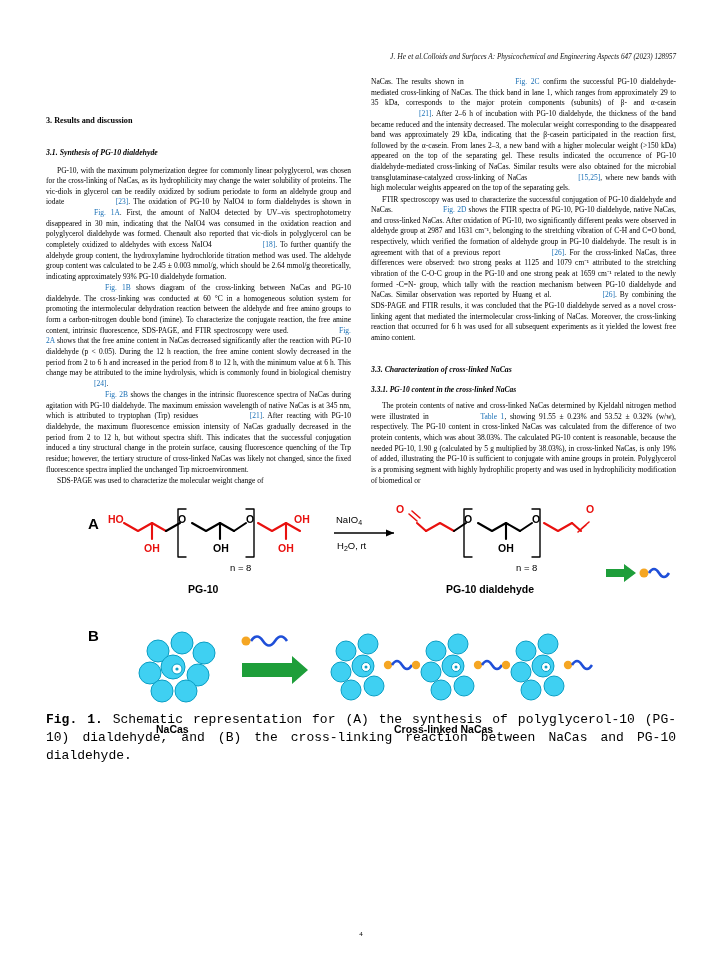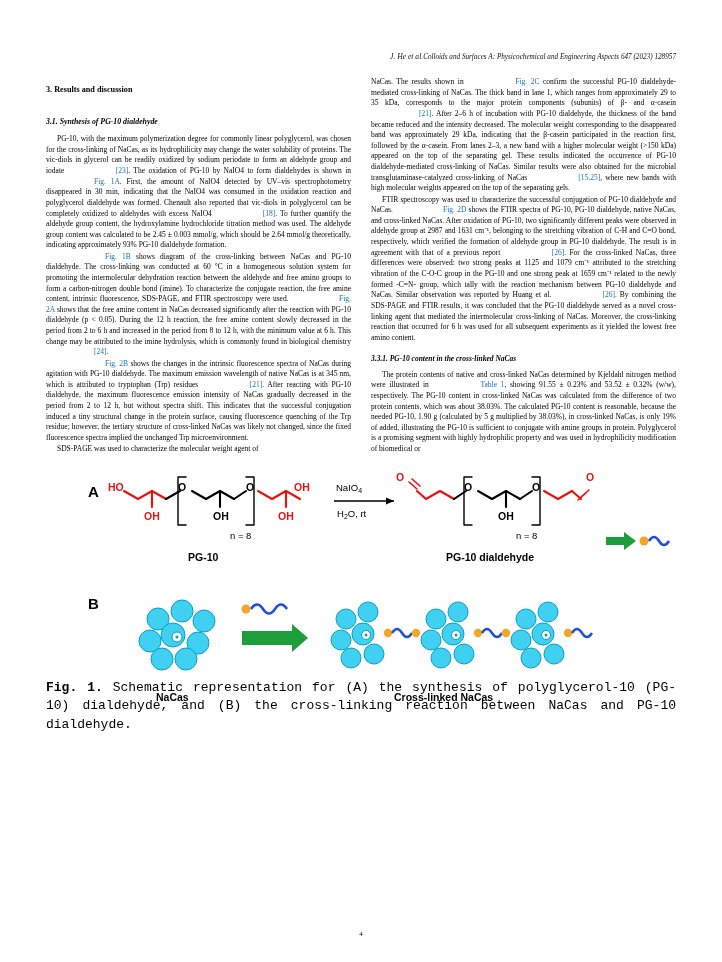--- a/index.html
+++ b/index.html
@@ -111,26 +111,27 @@
   </div>
 
   <div class="columns">
 
     <div class="col">
       <h2 class="sec">3. Results and discussion</h2>
       <h3 class="subsec">3.1.  Synthesis of PG-10 dialdehyde</h3>
       <p class="para">PG-10, with the maximum polymerization degree for commonly linear polyglycerol, was chosen for the cross-linking of NaCas, as its hydrophilicity may change the water solubility of proteins. The vic-diols in glycerol can be readily oxidized by sodium periodate to form an aldehyde group and iodate <span class="ref">[23]</span>. The oxidation of PG-10 by NaIO4 to form dialdehydes is shown in <span class="ref">Fig. 1A</span>. First, the amount of NaIO4 detected by UV–vis spectrophotometry disappeared in 30 min, indicating that the NaIO4 was consumed in the oxidation reaction and polyglycerol dialdehyde was formed. Chenault also reported that vic-diols in polyglycerol can be completely oxidized to aldehydes with excess NaIO4 <span class="ref">[18]</span>. To further quantify the aldehyde group content, the hydroxylamine hydrochloride titration method was used. The aldehyde group content was calculated to be 2.45 ± 0.003 mmol/g, which should be 2.64 mmol/g theoretically, indicating approximately 93% PG-10 dialdehyde formation.</p>
       <p class="para"><span class="ref">Fig. 1B</span> shows diagram of the cross-linking between NaCas and PG-10 dialdehyde. The cross-linking was conducted at 60 °C in a homogeneous solution system for promoting the intermolecular dehydration reaction between the aldehyde and free amino groups to form a carbon-nitrogen double bond (imine). To characterize the conjugate reaction, the free amine content, intrinsic fluorescence, SDS-PAGE, and FTIR spectroscopy were used. <span class="ref">Fig. 2A</span> shows that the free amine content in NaCas decreased significantly after the reaction with PG-10 dialdehyde (p &lt; 0.05). During the 12 h reaction, the free amine content slowly decreased in the period from 2 to 6 h and increased in the period from 8 to 12 h, with the minimum value at 6 h. This change may be attributed to the imine hydrolysis, which is commonly found in biological chemistry <span class="ref">[24]</span>.</p>
       <p class="para"><span class="ref">Fig. 2B</span> shows the changes in the intrinsic fluorescence spectra of NaCas during agitation with PG-10 dialdehyde. The maximum emission wavelength of native NaCas is at 345 nm, which is attributed to tryptophan (Trp) residues <span class="ref">[21]</span>. After reacting with PG-10 dialdehyde, the maximum fluorescence emission intensity of NaCas gradually decreased in the period from 2 to 12 h, but without spectra shift. This indicates that the successful conjugation induced a tiny structural change in the protein surface, causing fluorescence quenching of the Trp residue; however, the tertiary structure of cross-linked NaCas was likely not changed, since the fixed fluorescence spectra implied the unchanged Trp microenvironment.</p>
-      <p class="para">SDS-PAGE was used to characterize the molecular weight agent of</p>
+      <p class="para">SDS-PAGE was used to characterize the molecular weight change of</p>
     </div>
 
     <div class="col">
       <p class="para noindent">NaCas. The results shown in <span class="ref">Fig. 2C</span> confirm the successful PG-10 dialdehyde-mediated cross-linking of NaCas. The thick band in lane 1, which ranges from approximately 29 to 35 kDa, corresponds to the major protein components (subunits) of β- and α-casein <span class="ref">[21]</span>. After 2–6 h of incubation with PG-10 dialdehyde, the thickness of the band became reduced and the intensity decreased. The molecular weight corresponding to the disappeared band was approximately 29 kDa, indicating that the β-casein participated in the reaction first, followed by the α-casein. From lanes 2–3, a new band with a higher molecular weight (&gt;150 kDa) appeared on the top of the separating gel. These results indicated the occurrence of PG-10 dialdehyde-mediated cross-linking of NaCas. Similar results were also obtained for the microbial transglutaminase-catalyzed cross-linking of NaCas <span class="ref">[15,25]</span>, where new bands with high molecular weights appeared on the top of the separating gels.</p>
       <p class="para">FTIR spectroscopy was used to characterize the successful conjugation of PG-10 dialdehyde and NaCas. <span class="ref">Fig. 2D</span> shows the FTIR spectra of PG-10, PG-10 dialdehyde, native NaCas, and cross-linked NaCas. After oxidation of PG-10, two significantly different peaks were observed in aldehyde group at 2987 and 1631 cm⁻¹, belonging to the stretching vibration of C-H and C=O bond, respectively, which verified the formation of aldehyde group in PG-10 dialdehyde. The result is in agreement with that of a previous report <span class="ref">[26]</span>. For the cross-linked NaCas, three differences were observed: two strong peaks at 1125 and 1079 cm⁻¹ attributed to the stretching vibration of the C-O-C group in the PG-10 and one strong peak at 1659 cm⁻¹ related to the newly formed -C=N- group, which tally with the reaction mechanism between PG-10 dialdehyde and NaCas. Similar observation was reported by Huang et al. <span class="ref">[26]</span>. By combining the SDS-PAGE and FTIR results, it was concluded that the PG-10 dialdehyde served as a novel cross-linking agent that mediated the intermolecular cross-linking of NaCas. Moreover, the cross-linking reaction that occurred for 6 h was used for all subsequent experiments as it yielded the lowest free amino content.</p>
+      <h3 class="subsec">3.3.  Characterization of cross-linked NaCas</h3>
       <h4 class="subsubsec">3.3.1.  PG-10 content in the cross-linked NaCas</h4>
       <p class="para">The protein contents of native and cross-linked NaCas determined by Kjeldahl nitrogen method were illustrated in <span class="ref">Table 1</span>, showing 91.55 ± 0.23% and 53.52 ± 0.32% (w/w), respectively. The PG-10 content in cross-linked NaCas was calculated from the difference of two protein contents, which was about 38.03%. The calculated PG-10 content is reasonable, because the needed PG-10, 1.90 g (calculated by 5 g multiplied by 38.03%), in cross-linked NaCas, is only 19% of added, illustrating the PG-10 is sufficient to conjugate with amine groups in protein. Polyglycerol is a promising segment with highly hydrophilic property and was used in hydrophilicity modification of biomedical or</p>
     </div>
 
   </div>
 
   <div class="figure-area">
 
     <svg width="630" height="290" viewBox="0 0 630 290">
 

